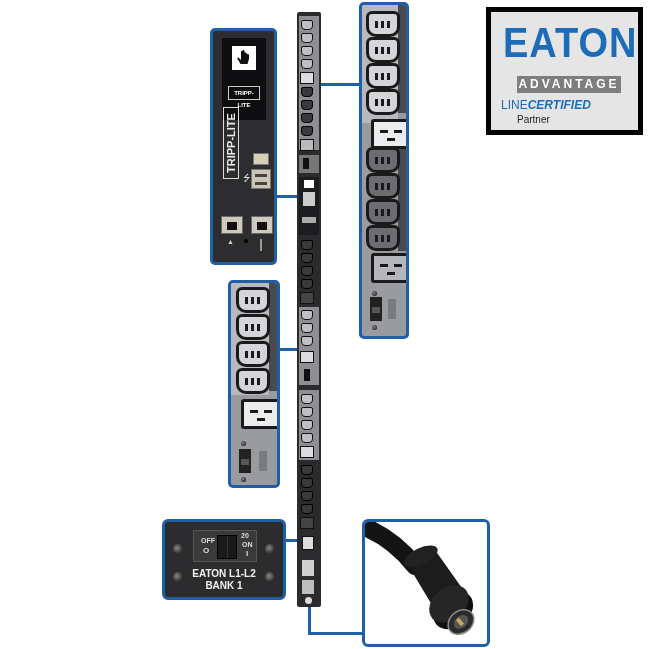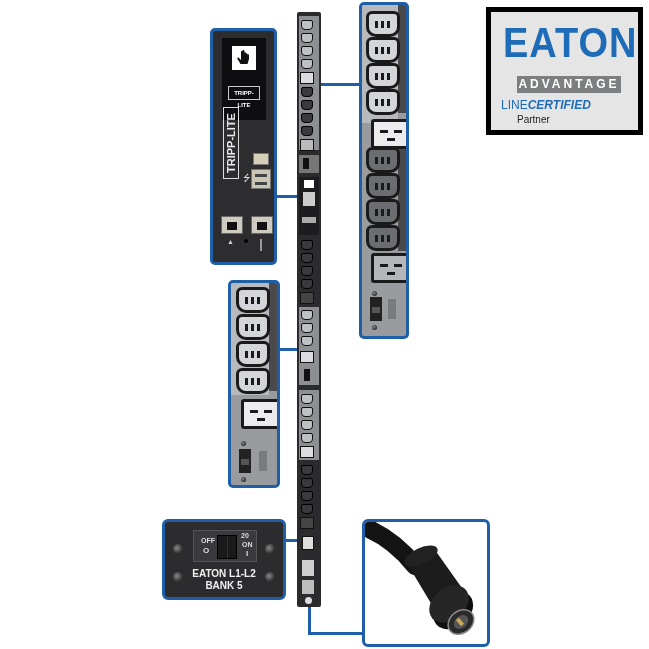--- a/index.html
+++ b/index.html
@@ -247,21 +247,21 @@
     <div class="abs" style="left:7px; top:6px; color:#ddd; font-size:7px; font-weight:700;">OFF</div>
     <div class="abs" style="left:9px; top:15px; color:#ddd; font-size:8px; font-weight:700;">O</div>
     <div class="abs" style="left:23px; top:4px; width:20px; height:24px; background:#1a1a1b; border:1px solid #000;">
       <div style="position:absolute; left:9px; top:0; width:1px; height:22px; background:#333;"></div>
     </div>
     <div class="abs" style="left:47px; top:1px; color:#ddd; font-size:7px; font-weight:700;">20</div>
     <div class="abs" style="left:48px; top:10px; color:#ddd; font-size:7px; font-weight:700;">ON</div>
     <div class="abs" style="left:52px; top:18px; color:#ddd; font-size:8px; font-weight:700;">I</div>
   </div>
   <div class="abs" style="left:0; top:46px; width:118px; text-align:center; color:#f0f0f0; font-size:10px; font-weight:700;">EATON L1-L2</div>
-  <div class="abs" style="left:0; top:58px; width:118px; text-align:center; color:#f0f0f0; font-size:10px; font-weight:700;">BANK 5</div>
+  <div class="abs" style="left:0; top:58px; width:118px; text-align:center; color:#f0f0f0; font-size:10px; font-weight:700;">BANK 1</div>
 </div>
 
 <div class="callout" style="left:362px; top:519px; width:128px; height:128px; background:#ffffff; border-radius:6px;">
   <svg width="122" height="122" viewBox="0 0 122 122" style="position:absolute; left:0; top:0;">
 
     <path d="M2 6 C 20 14, 36 26, 50 44" stroke="#141414" stroke-width="18" fill="none" stroke-linecap="round"></path>
 
     <path d="M40 38 L70 28 L104 76 L76 98 Z" fill="#1c1c1c"></path>
     <ellipse cx="56" cy="34" rx="18" ry="8" transform="rotate(-25 56 34)" fill="#222"></ellipse>
 

